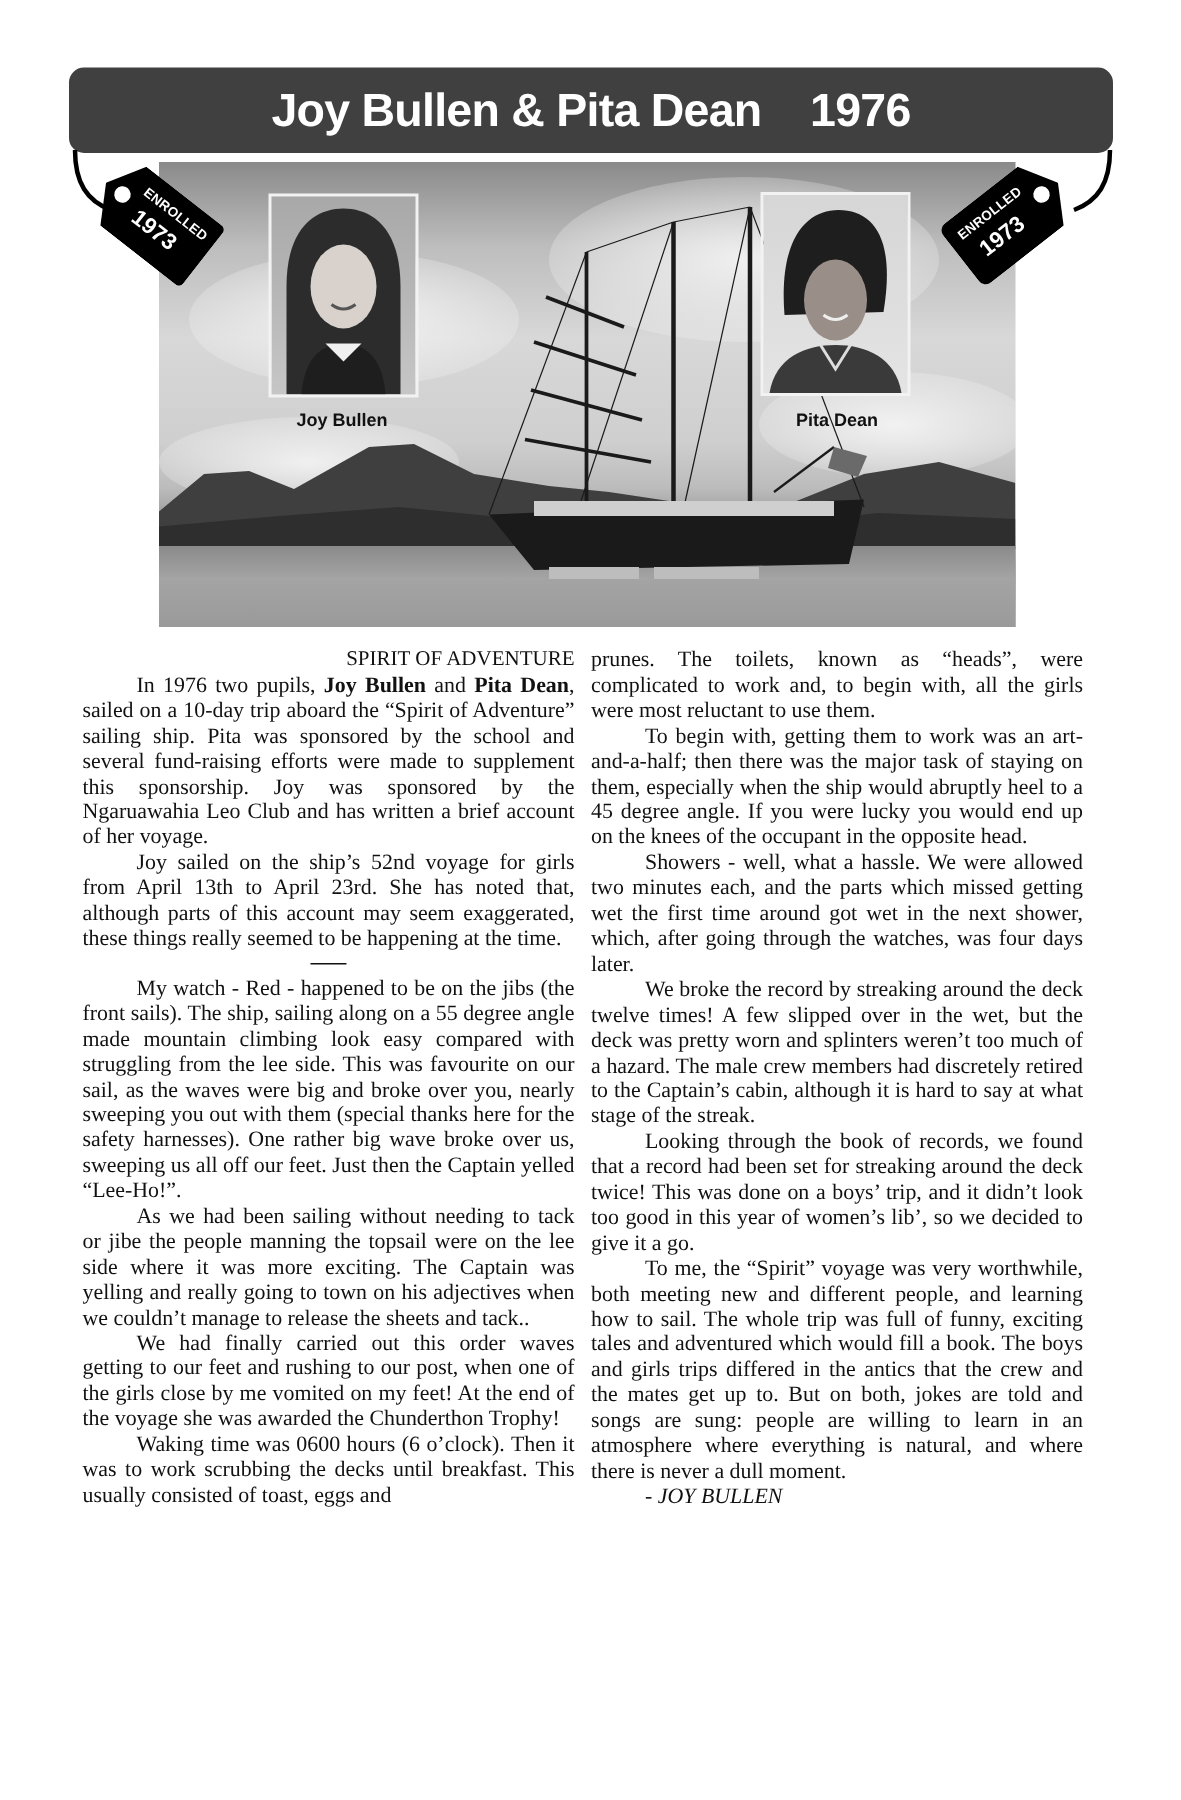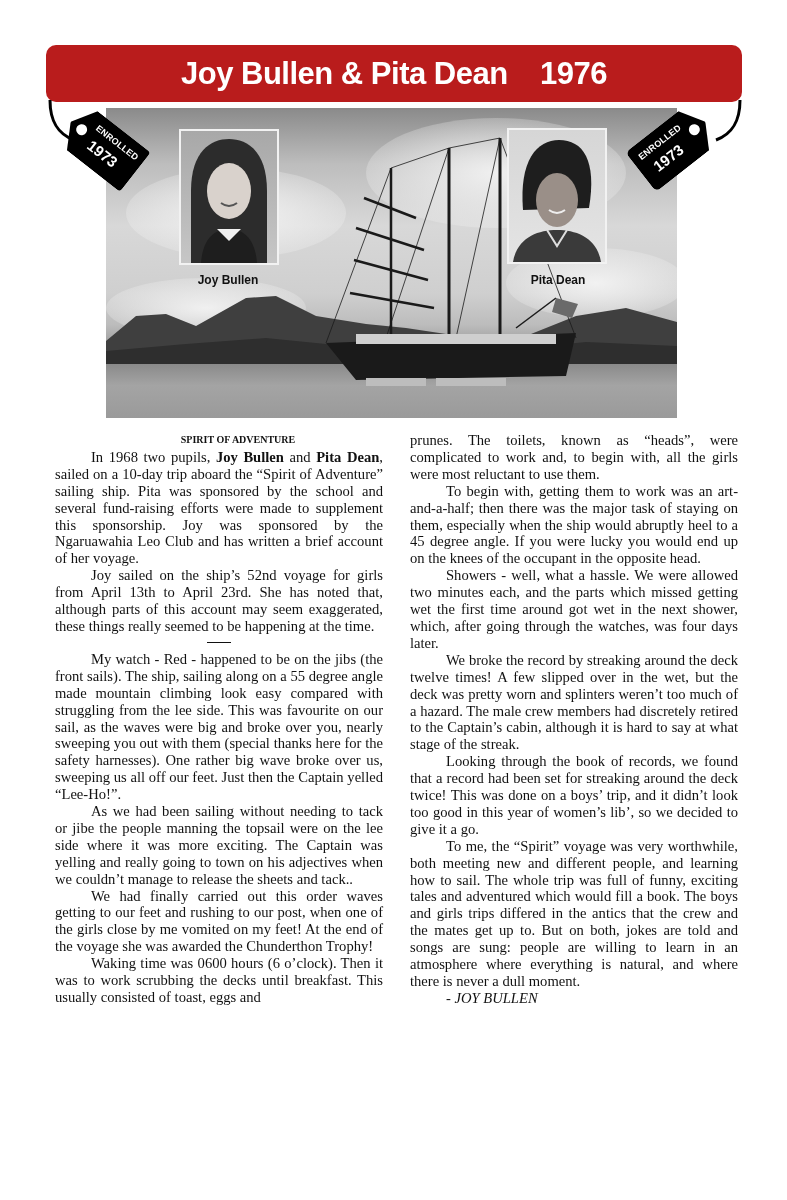--- a/index.html
+++ b/index.html
@@ -1,18 +1,18 @@
 <!DOCTYPE html>
 <html><head>
 <meta charset="utf-8">
 <style>
   html, body { margin:0; padding:0; background:#ffffff; }
   body { width:787px; height:1200px; position:relative; overflow:hidden; font-family:"Liberation Serif", serif; color:#111; }
 
-  .banner { position:absolute; left:46px; top:45px; width:696px; height:57px; background:#b91c1c; border-radius:10px; display:flex; align-items:center; justify-content:center; }
+  .banner { position:absolute; left:46px; top:45px; width:696px; height:57px; background:#404040; border-radius:10px; display:flex; align-items:center; justify-content:center; }
   .banner-title { color:#fff; font-family:"Liberation Sans", sans-serif; font-weight:bold; font-size:31px; letter-spacing:-0.5px; white-space:pre; }
 
   .photo-area { position:absolute; left:106px; top:108px; width:571px; height:310px; overflow:hidden;
     background: linear-gradient(180deg, #8a8a8a 0%, #bdbdbd 18%, #d8d8d8 38%, #cfcfcf 60%, #bcbcbc 70%, #8d8d8d 80%, #5c5c5c 88%, #7a7a7a 100%); }
   .sky-cloud { position:absolute; border-radius:50%; background:radial-gradient(ellipse at center, rgba(245,245,245,0.9), rgba(235,235,235,0)); }
   .hills { position:absolute; left:0; bottom:52px; width:100%; height:80px; }
   .water { position:absolute; left:0; bottom:0; width:100%; height:54px; background:linear-gradient(180deg,#8a8a8a 0%, #a4a4a4 40%, #9a9a9a 100%); }
   .ship { position:absolute; left:210px; top:20px; width:330px; height:270px; }
 
   .portrait { position:absolute; width:96px; height:132px; border:2px solid #f2f2f2; overflow:hidden; }
@@ -30,24 +30,24 @@
   .tag.left .hole { left:8px; }
   .tag.right .hole { right:8px; }
   .tag .t1 { position:absolute; font-size:9px; letter-spacing:0.2px; top:8px; }
   .tag .t2 { position:absolute; font-size:15px; top:22px; }
   .tag.left .t1 { left:24px; } .tag.left .t2 { left:28px; }
   .tag.right .t1 { left:8px; } .tag.right .t2 { left:14px; }
   .string { position:absolute; }
 
   .col { position:absolute; top:432px; width:328px; font-size:14.6px; line-height:16.9px; text-align:justify; }
   .col.left { left:55px; }
-  .col.right { left:410px; }
+  .col.right { left:394px; }
   .col p { margin:0; text-indent:36px; }
   .col p.noindent { text-indent:0; }
-  .heading { text-align:center; font-weight:bold; font-size:10px; text-indent:0; margin:0; padding-left:2px; }
+  .heading { text-align:right; font-weight:normal; font-size:14px; text-indent:0; margin:0; padding-left:2px; }
   .divider { width:24px; height:1px; background:#111; margin:7px auto 8px auto; }
   .signature { font-style:italic; margin-top:5px; text-indent:0; padding-right:5px; }
   b { font-weight:bold; }
 </style>
 </head>
 <body>
 
 <div class="banner">
   <span class="banner-title">Joy Bullen &amp; Pita Dean    1976</span>
 </div>
@@ -121,21 +121,21 @@
   <span class="t2">1973</span>
 </div>
 <div class="tag right">
   <span class="hole"></span>
   <span class="t1">ENROLLED</span>
   <span class="t2">1973</span>
 </div>
 
 <div class="col left">
   <p class="heading">SPIRIT OF ADVENTURE</p>
-  <p><span>In 1968 two pupils, </span><b>Joy Bullen</b><span> and </span><b>Pita Dean</b><span>, sailed on a 10-day trip aboard the “Spirit of Adventure” sailing ship.  Pita was sponsored by the school and several fund-raising efforts were made to supplement this sponsorship. Joy was sponsored by the Ngaruawahia Leo Club and has written a brief account of her voyage.</span></p>
+  <p><span>In 1976 two pupils, </span><b>Joy Bullen</b><span> and </span><b>Pita Dean</b><span>, sailed on a 10-day trip aboard the “Spirit of Adventure” sailing ship.  Pita was sponsored by the school and several fund-raising efforts were made to supplement this sponsorship. Joy was sponsored by the Ngaruawahia Leo Club and has written a brief account of her voyage.</span></p>
   <p>Joy sailed on the ship’s 52nd voyage for girls from April 13th to April 23rd. She has noted that, although parts of this account may seem exaggerated, these things really seemed to be happening at the time.</p>
   <div class="divider"></div>
   <p>My watch  - Red  - happened to be on the jibs (the front sails). The ship, sailing along on a 55 degree angle made mountain climbing look easy compared with struggling from the lee side. This was favourite on our sail, as the waves were big and broke over you, nearly sweeping you out with them (special thanks here for the safety harnesses). One rather big wave broke over us, sweeping us all off our feet. Just then the Captain yelled “Lee-Ho!”.</p>
   <p>As we had been sailing without needing to tack or jibe the people manning the topsail were on the lee side where it was more exciting. The Captain was yelling and really going to town on his adjectives when we couldn’t manage to release the sheets and tack..</p>
   <p>We had finally carried out this order waves getting to our feet and rushing to our post, when one of the girls close by me vomited on my feet! At the end of the voyage she was awarded the Chunderthon Trophy!</p>
   <p>Waking time was 0600 hours (6 o’clock). Then it was to work scrubbing the decks until breakfast. This usually consisted of toast, eggs and</p>
 </div>
 
 <div class="col right">
   <p class="noindent">prunes. The toilets, known as “heads”, were complicated to work and, to begin with, all the girls were most reluctant to use them.</p>

